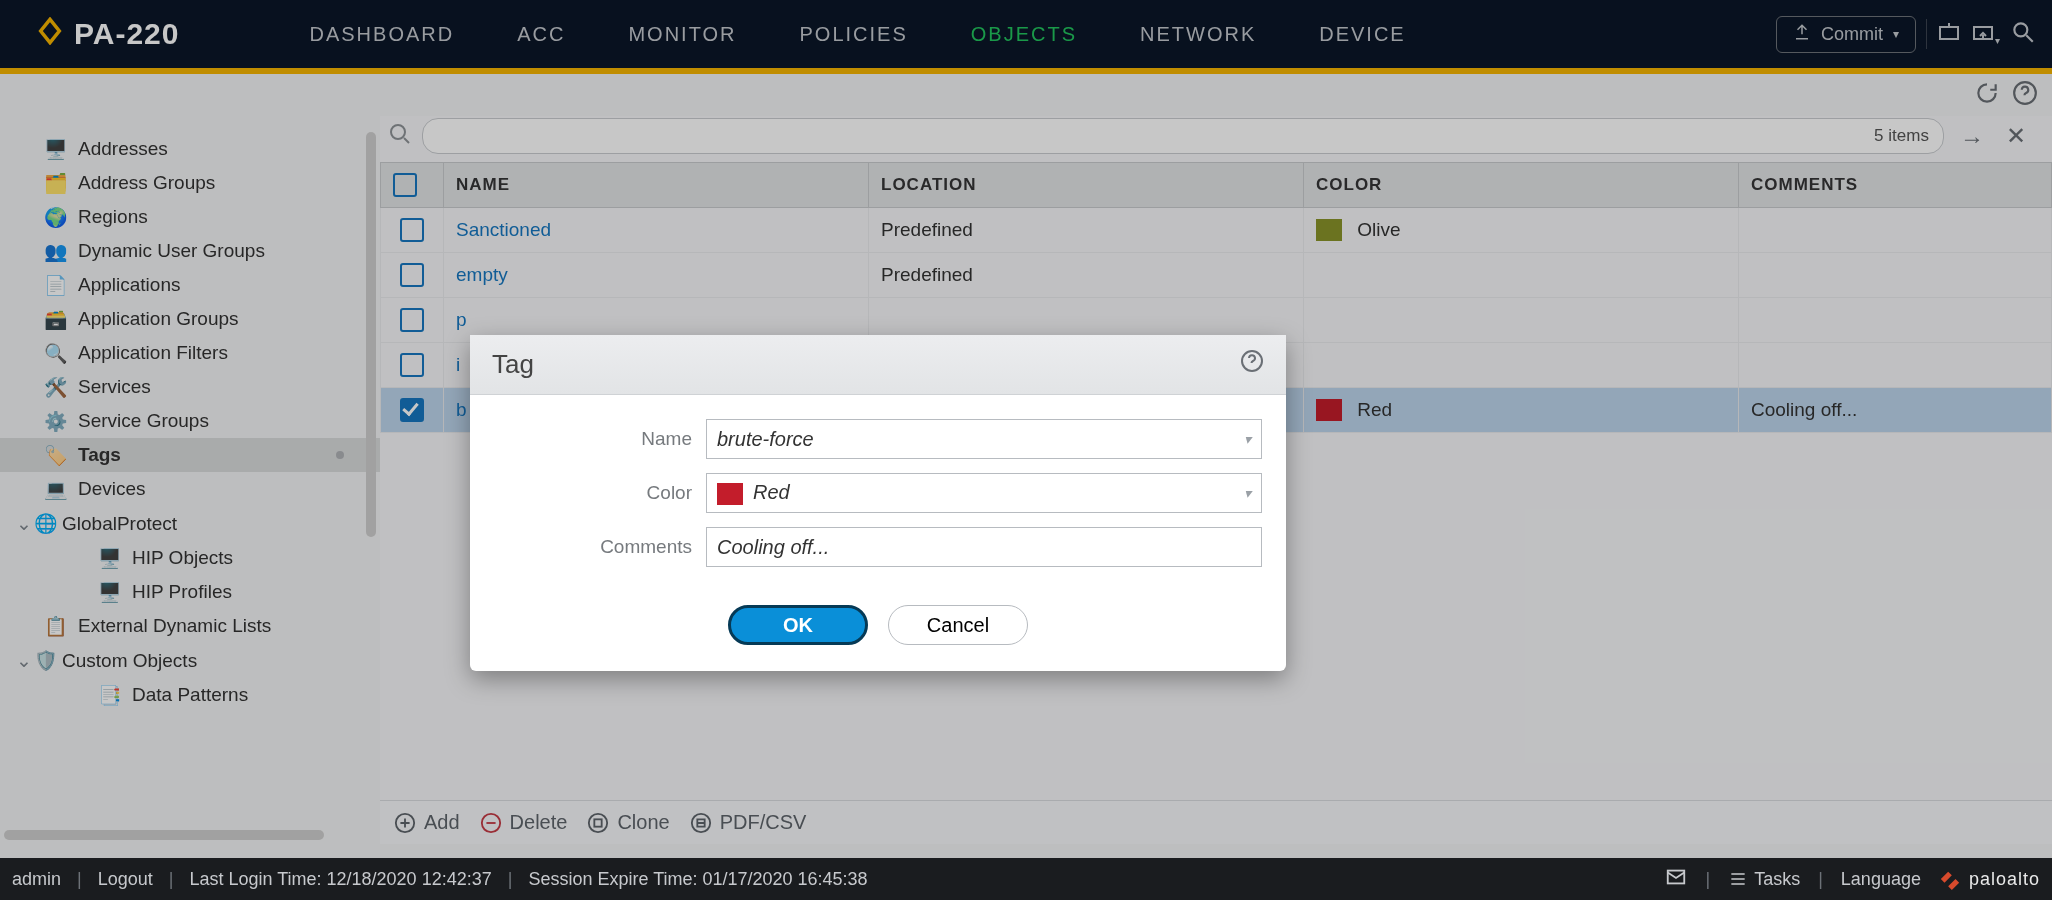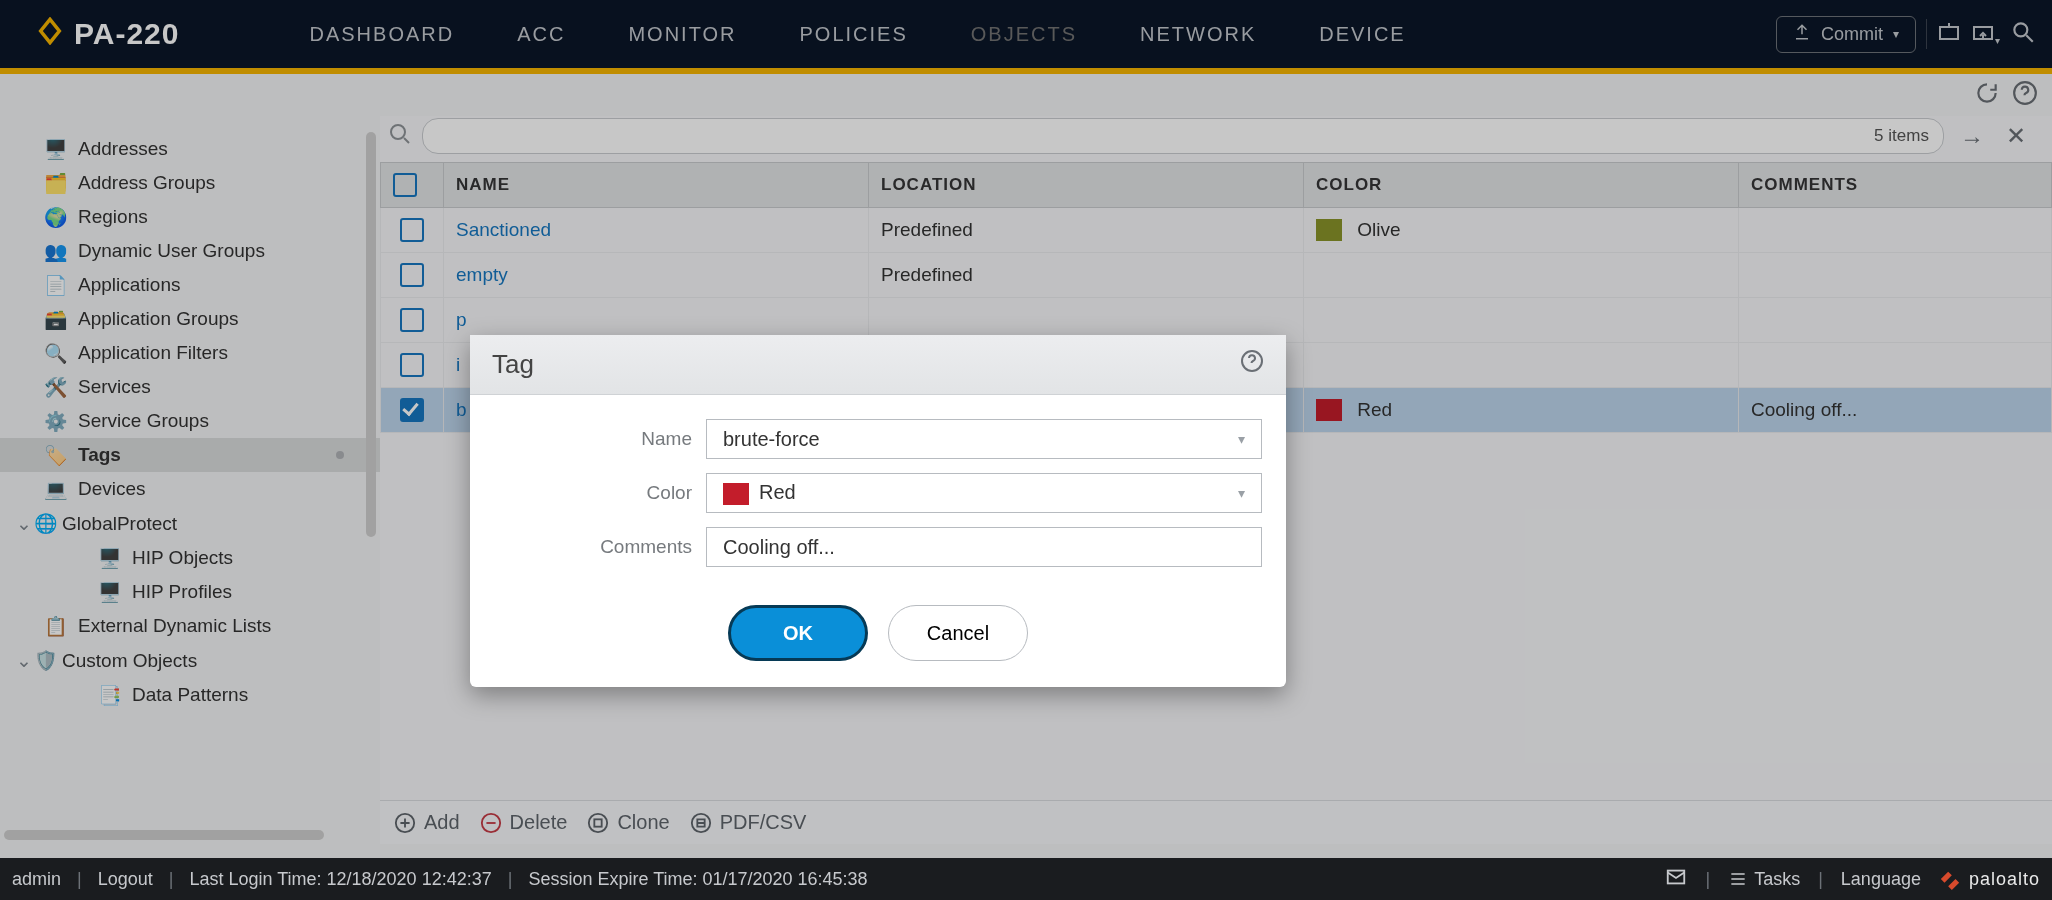--- a/index.html
+++ b/index.html
@@ -4,21 +4,21 @@
 <style>
 html, body { margin:0; padding:0; height:100%; font-family:"Segoe UI", Arial, sans-serif; font-size:16px; color:#333; }
 body { position:relative; width:2052px; height:900px; overflow:hidden; background:#F3F4F5; }
 
 
 .topbar { display:flex; align-items:center; background:#0b1728; height:74px; color:#c7c9cd; border-bottom:6px solid #f7b500; box-sizing:border-box; }
 .brand { display:flex; align-items:center; gap:10px; padding:0 36px; font-weight:700; color:#fff; font-size:30px; letter-spacing:1px; }
 .brand svg { width:28px; height:28px; }
 .mainmenu { display:flex; gap:51px; margin-left:88px; }
 .mainmenu-item { font-size:20px; letter-spacing:2px; cursor:pointer; padding:0 6px; color:#c4c8ce; }
-.mainmenu-item.active { color:#737373; }
+.mainmenu-item.active { color:#22c55e; }
 .top-right { display:flex; align-items:center; gap:10px; margin-left:auto; padding-right:16px; }
 .commit-btn { display:flex; align-items:center; gap:10px; border:1px solid #6d7279; border-radius:6px; padding:6px 16px; color:#c4c8ce; cursor:pointer; font-size:18px; }
 .vsep { width:1px; height:30px; background:#3c4350; }
 .top-icon svg { stroke:#c4c8ce; fill:none; }
 
 
 .toolrow { display:flex; justify-content:flex-end; align-items:center; gap:12px; padding:6px 14px 0 0; }
 .toolrow svg { stroke:#6a6f75; }
 
 
@@ -61,25 +61,25 @@
 
 .splitter { position:absolute; left:389px; top:300px; width:10px; height:40px; background:#d9dcdf; border:1px solid #c1c4c8; border-radius:2px; }
 
 
 .overlay { position:absolute; inset:0; background:rgba(0,0,0,0.22); }
 .modal { position:absolute; left:470px; top:335px; width:816px; background:#fff; border-radius:6px; box-shadow:0 8px 24px rgba(0,0,0,0.35); }
 .modal-titlebar { display:flex; align-items:center; justify-content:space-between; background:linear-gradient(#ecedef,#e2e4e6); padding:14px 22px; font-size:26px; color:#444; border-bottom:1px solid #cfd2d5; }
 .modal-body { padding:24px 24px 6px 24px; }
 .form-row { display:flex; align-items:center; gap:14px; margin-bottom:14px; }
 .form-label { width:198px; text-align:right; color:#767a7e; font-size:19px; }
-.form-control { flex:1; border:1px solid #b7bbc0; height:38px; display:flex; align-items:center; padding:0 16px; font-size:20px; background:#fff; }
+.form-control { flex:1; border:1px solid #b7bbc0; height:38px; display:flex; align-items:center; padding:0 10px; font-size:20px; background:#fff;font-style:italic; }
 .form-select { justify-content:space-between; }
 .caret-down { color:#9aa0a6; font-size:14px; padding-left:8px }
 .modal-footer { display:flex; gap:20px; justify-content:center; padding:18px 0 26px; }
-.btn { min-width:140px; height:56px; border-radius:28px; border:1px solid #b7bbc0; background:#fff; font-size:20px; cursor:pointer; }
+.btn { min-width:140px; height:40px; border-radius:28px; border:1px solid #b7bbc0; background:#fff; font-size:20px; cursor:pointer; }
 .btn.primary { background:#0a8fd8; border:3px solid #063a56; color:#fff; font-weight:600; }
 
 
 .footer { position:fixed; left:0; bottom:0; right:0; height:42px; background:#1a1c1f; color:#c7c9cd; display:flex; align-items:center; gap:16px; padding:0 12px; font-size:18px; width:2052px; box-sizing:border-box;}
 .footer .fsep { color:#6c7177; }
 .footer .right { margin-left:auto; display:flex; align-items:center; gap:18px; }
 .footer .pa-logo { display:flex; align-items:center; gap:8px; color:#e9e9e9; font-size:18px; letter-spacing:1px;}
 .footer .pa-logo svg path { fill:#d84a2c; }
 </style>
 </head>

